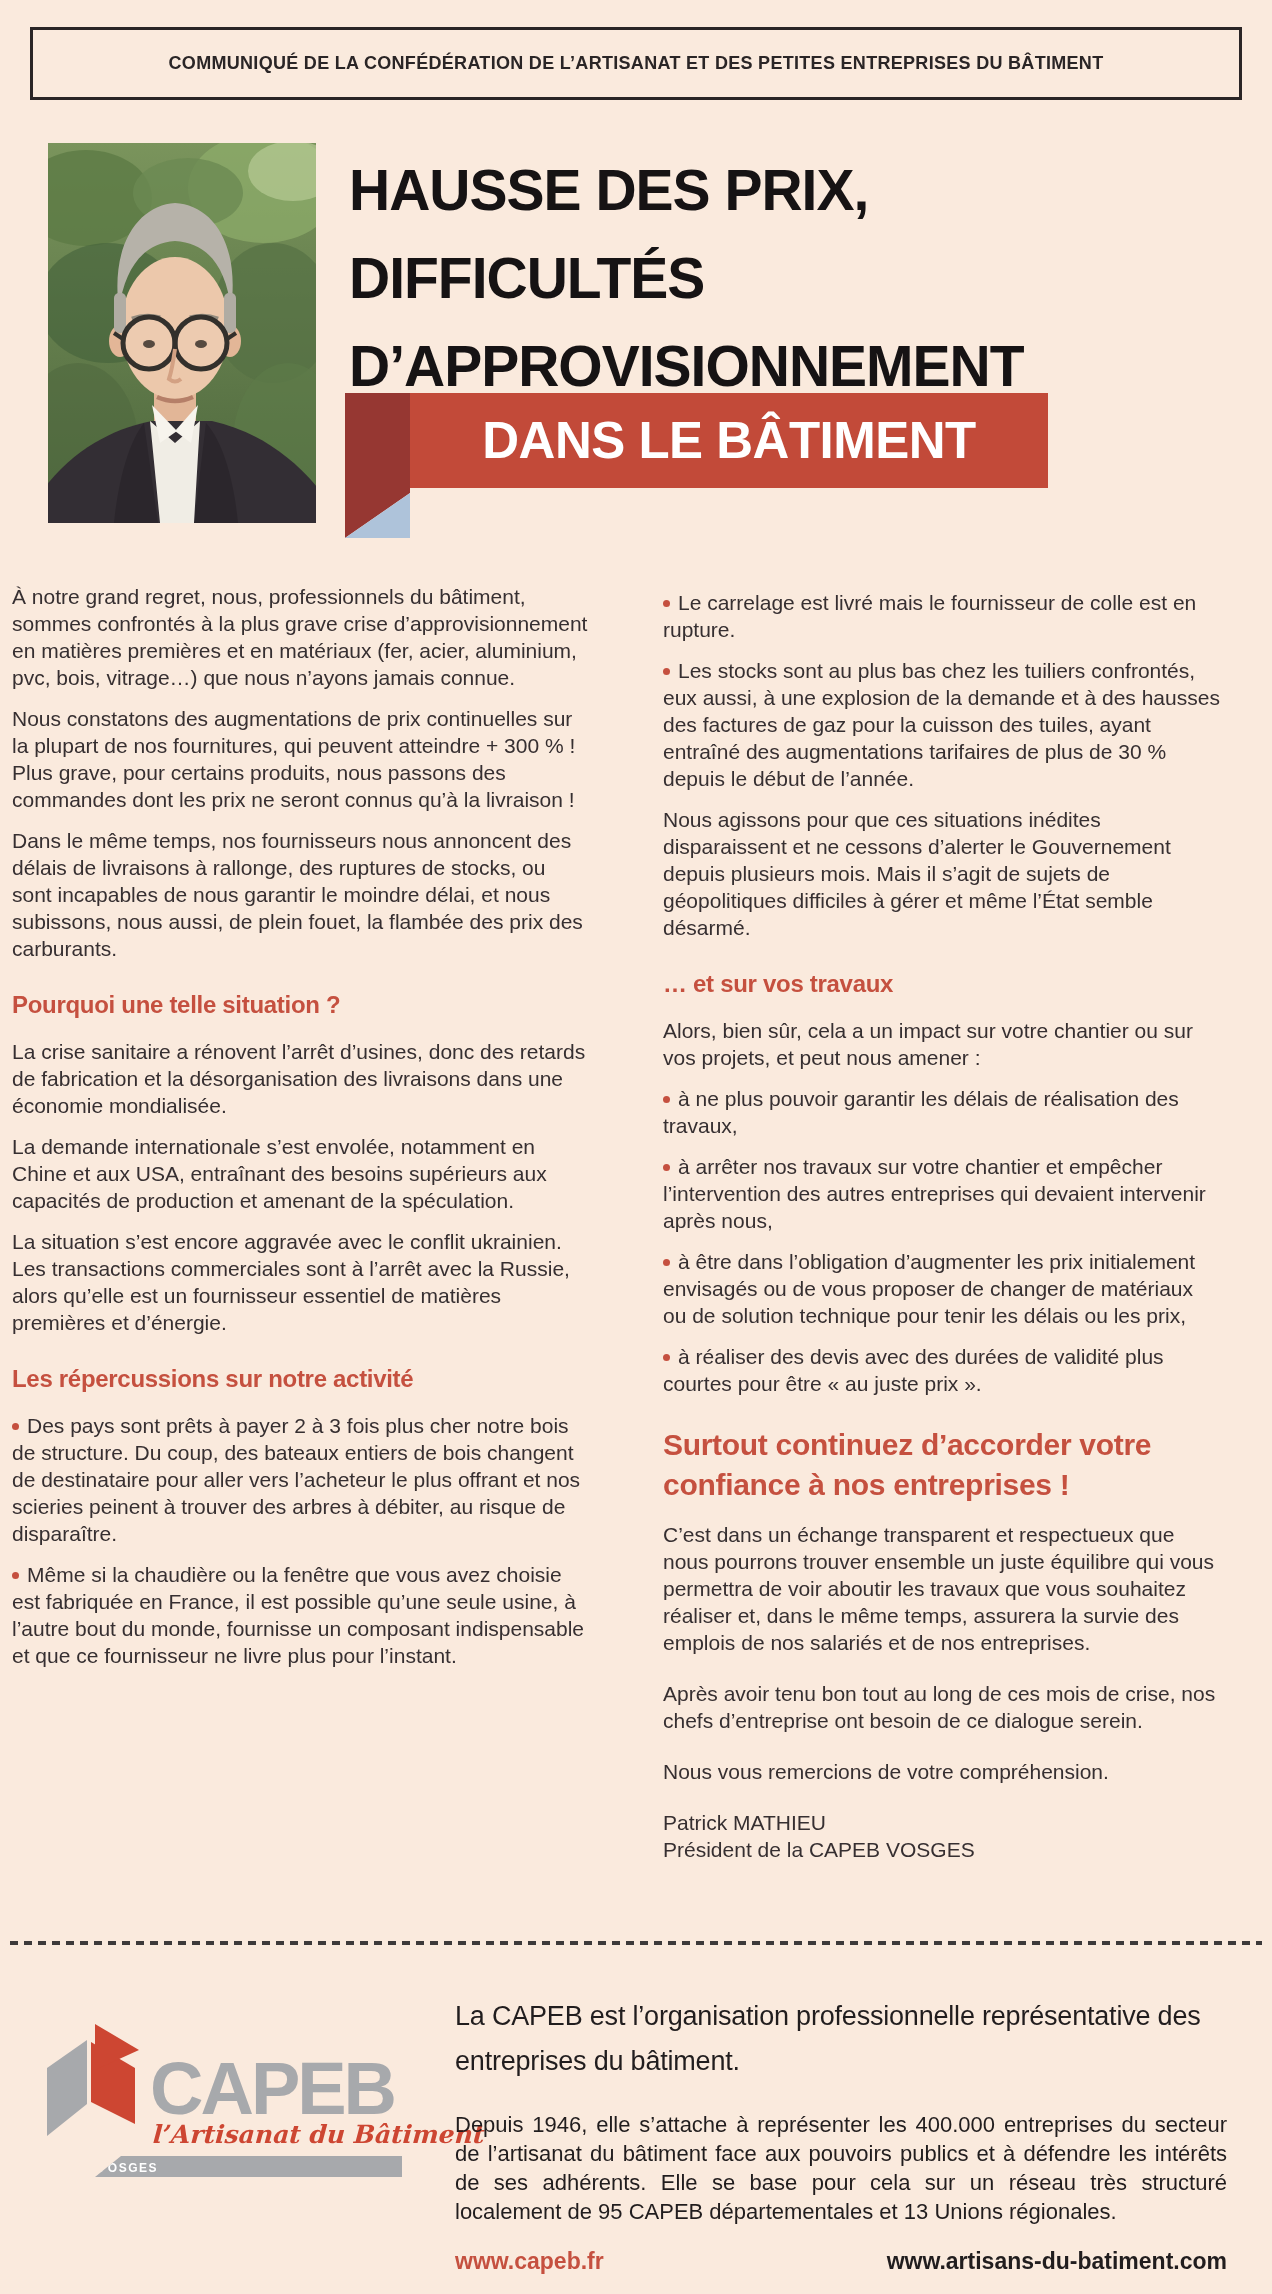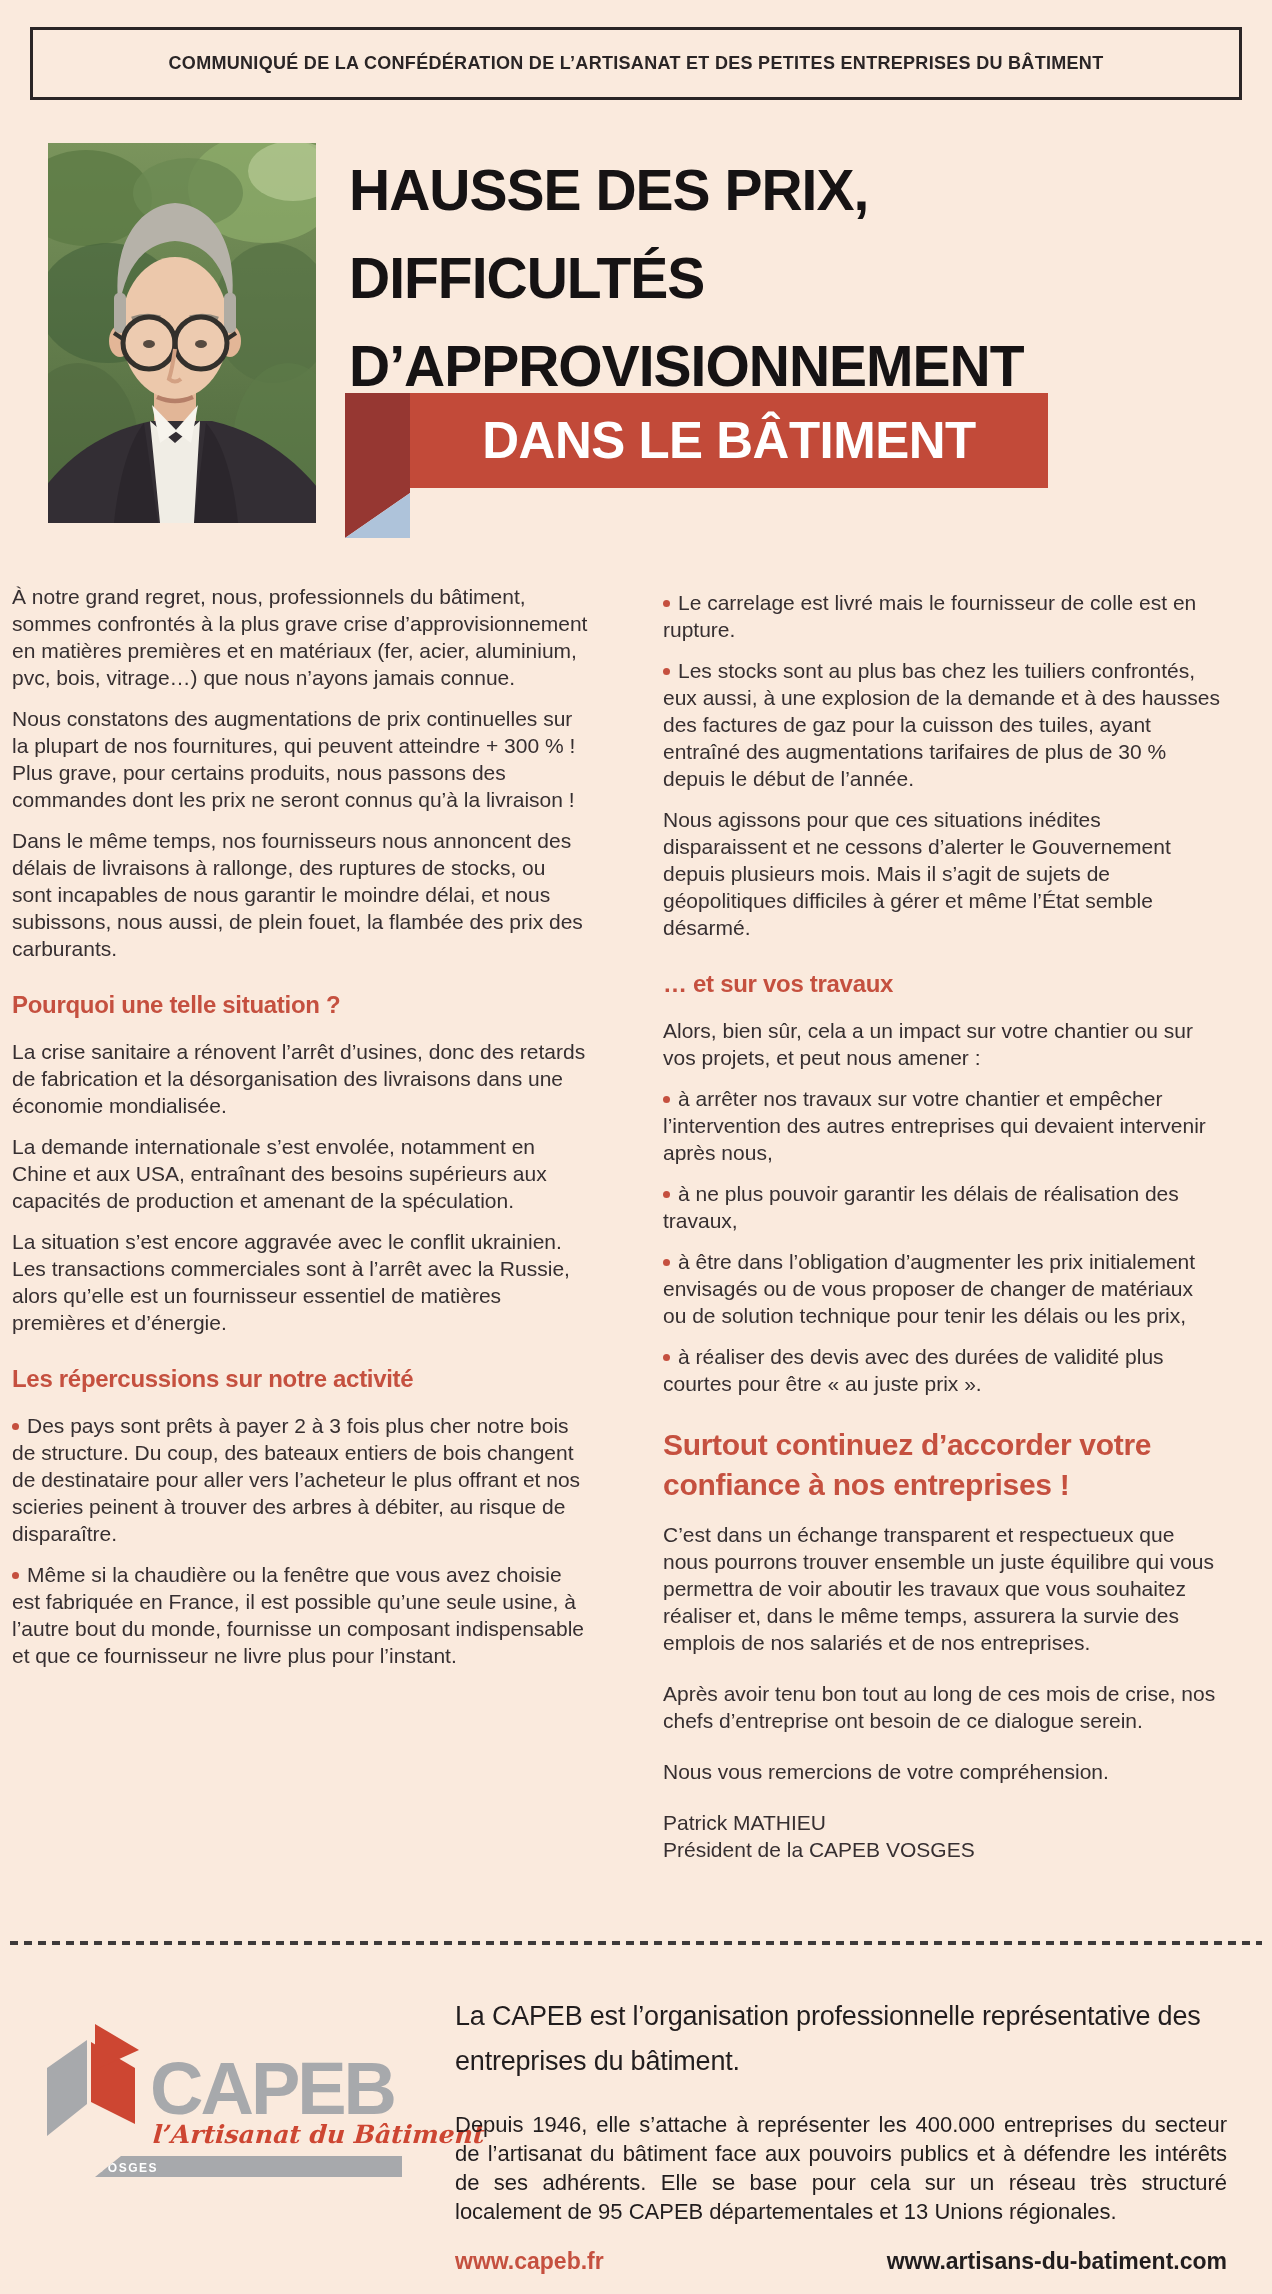--- a/index.html
+++ b/index.html
@@ -223,22 +223,22 @@
     <p class="bullet"><span class="dot"></span><span>Des pays sont prêts à payer 2 à 3 fois plus cher notre bois de structure. Du coup, des bateaux entiers de bois changent de destinataire pour aller vers l’acheteur le plus offrant et nos scieries peinent à trouver des arbres à débiter, au risque de disparaître.</span></p>
     <p class="bullet"><span class="dot"></span><span>Même si la chaudière ou la fenêtre que vous avez choisie est fabriquée en France, il est possible qu’une seule usine, à l’autre bout du monde, fournisse un composant indispensable et que ce fournisseur ne livre plus pour l’instant.</span></p>
   </div>
 
   <div class="col col-right">
     <p class="bullet"><span class="dot"></span><span>Le carrelage est livré mais le fournisseur de colle est en rupture.</span></p>
     <p class="bullet"><span class="dot"></span><span>Les stocks sont au plus bas chez les tuiliers confrontés, eux aussi, à une explosion de la demande et à des hausses des factures de gaz pour la cuisson des tuiles, ayant entraîné des augmentations tarifaires de plus de 30 % depuis le début de l’année.</span></p>
     <p>Nous agissons pour que ces situations inédites disparaissent et ne cessons d’alerter le Gouvernement depuis plusieurs mois. Mais il s’agit de sujets de géopolitiques difficiles à gérer et même l’État semble désarmé.</p>
     <h3 class="sec">… et sur vos travaux</h3>
     <p>Alors, bien sûr, cela a un impact sur votre chantier ou sur vos projets, et peut nous amener&nbsp;:</p>
+    <p class="bullet"><span class="dot"></span><span>à ne plus pouvoir garantir les délais de réalisation des travaux,</span></p>
     <p class="bullet"><span class="dot"></span><span>à arrêter nos travaux sur votre chantier et empêcher l’intervention des autres entreprises qui devaient intervenir après nous,</span></p>
-    <p class="bullet"><span class="dot"></span><span>à ne plus pouvoir garantir les délais de réalisation des travaux,</span></p>
     <p class="bullet"><span class="dot"></span><span>à être dans l’obligation d’augmenter les prix initialement envisagés ou de vous proposer de changer de matériaux ou de solution technique pour tenir les délais ou les prix,</span></p>
     <p class="bullet"><span class="dot"></span><span>à réaliser des devis avec des durées de validité plus courtes pour être «&nbsp;au juste prix&nbsp;».</span></p>
     <h3 class="sec sec-big">Surtout continuez d’accorder votre confiance à nos entreprises&nbsp;!</h3>
     <p>C’est dans un échange transparent et respectueux que nous pourrons trouver ensemble un juste équilibre qui vous permettra de voir aboutir les travaux que vous souhaitez réaliser et, dans le même temps, assurera la survie des emplois de nos salariés et de nos entreprises.</p>
     <div class="gap"></div>
     <p>Après avoir tenu bon tout au long de ces mois de crise, nos chefs d’entreprise ont besoin de ce dialogue serein.</p>
     <div class="gap"></div>
     <p>Nous vous remercions de votre compréhension.</p>
     <p class="sign">
       <span>Patrick MATHIEU</span>

